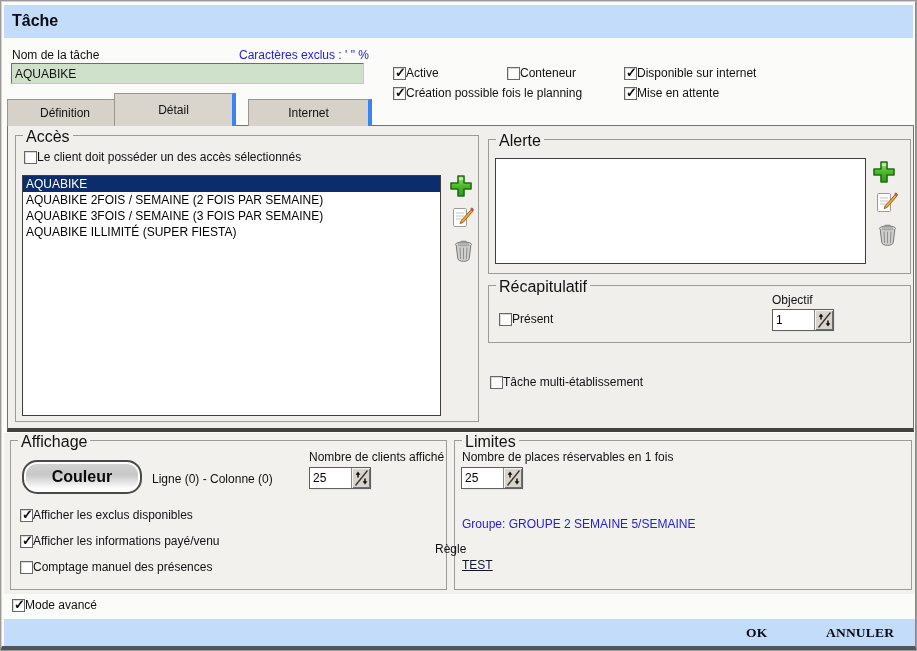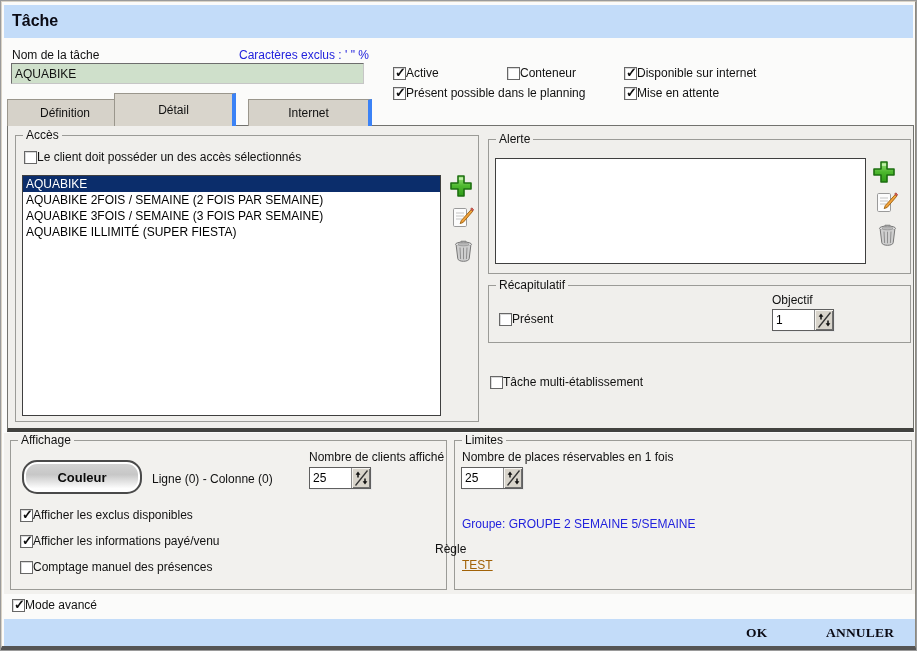--- a/index.html
+++ b/index.html
@@ -28,21 +28,21 @@
   .cb.checked::after{content:"✓";position:absolute;left:1px;top:-3px;font-size:13px;font-weight:700;color:#111;}
   
   .tab{position:absolute;display:flex;align-items:center;justify-content:center;
        background:#d6d2c9;border:1px solid #9a968c;border-right:4px solid #3b82f6;border-bottom:none;
        font-size:12px;z-index:2;cursor:default;}
   .tab.active{background:#d9d5cc;z-index:3;}
   .tabpanel{position:absolute;left:5px;top:123px;width:907px;height:307px;background:#f0efec;
        border:1px solid #72726e;border-bottom:4px solid #42423f;}
   
   .group{position:absolute;border:1px solid #9b9b97;}
-  .group .legend{position:absolute;top:-8px;left:7px;padding:0 3px;font-size:12px;white-space:nowrap;}
+  .group .legend{position:absolute;top:-8px;left:7px;padding:0 3px;font-size:16px;white-space:nowrap;}
   .g-panel .legend{background:#f0efec;}
   .g-lower .legend{background:#f2f1ee;}
   .lowerzone{position:absolute;left:2px;top:431px;width:913px;height:161px;background:#f2f1ee;}
   
   .listbox{position:absolute;background:#fff;border:1px solid #3f3f3f;overflow:hidden;}
   .listitem{font-size:12px;line-height:16px;padding:0 3px;white-space:nowrap;color:#000;}
   .listitem.selected{background:#0b2d6b;color:#fff;}
   
   .iconbtn{position:absolute;width:26px;height:26px;display:flex;align-items:center;justify-content:center;cursor:pointer;}
   
@@ -50,24 +50,24 @@
         box-shadow:1px 1px 0 #e8e8e8;}
   .spin-val{width:41px;font-size:12px;padding:3px 0 0 3px;color:#000;}
   .spin-btn{width:19px;background:#d8d4cb;border-left:1px solid #8a8a8a;
         box-shadow:inset 1px 1px 0 #f6f4f0,inset -1px -1px 0 #6f6f6f;
         display:flex;align-items:center;justify-content:center;cursor:pointer;}
   
   .couleur-btn{
     position:absolute;left:20px;top:458px;width:120px;height:34px;border-radius:15px;
     border:2px solid #4a4a4a;box-shadow:inset 0 0 0 2px #ffffff;
     background:linear-gradient(180deg,#d4d4d4 0%,#c7c7c7 42%,#fdfdfd 88%);
-    display:flex;align-items:center;justify-content:center;font-weight:bold;font-size:13px;color:#0a0a0a;cursor:pointer;
+    display:flex;align-items:center;justify-content:center;font-weight:bold;font-size:16px;color:#0a0a0a;cursor:pointer;
   }
   .bluetext{position:absolute;color:#2222dd;white-space:nowrap;}
-  .link{position:absolute;color:#a16207;text-decoration:underline;white-space:nowrap;cursor:pointer;}
+  .link{position:absolute;color:#0f172a;text-decoration:underline;white-space:nowrap;cursor:pointer;}
   .footer{position:absolute;left:2px;top:617px;width:913px;height:28px;background:#c3dcf9;font-family:Liberation Serif, serif;}
   .footer .fbtn{position:absolute;top:6px;font-weight:bold;font-size:13.5px;color:#0a0a14;cursor:pointer;letter-spacing:.2px;}
 </style>
 </head>
 <body>
 
 <div class="window">
 
   <div class="titlebar">
     <span>Tâche</span>
@@ -84,21 +84,21 @@
   <div class="cbrow" style="left:505px;top:64px;">
     <span class="cb"></span>
     <span>Conteneur</span>
   </div>
   <div class="cbrow" style="left:622px;top:64px;">
     <span class="cb checked"></span>
     <span>Disponible sur internet</span>
   </div>
   <div class="cbrow" style="left:391px;top:84px;">
     <span class="cb checked"></span>
-    <span>Présent possible dans le planning</span>
+    <span>Création possible fois le planning</span>
   </div>
   <div class="cbrow" style="left:622px;top:84px;">
     <span class="cb checked"></span>
     <span>Mise en attente</span>
   </div>
 
   <div class="tab" style="left:5px;top:97px;width:119px;height:27px;">
     <span>Définition</span>
   </div>
   <div class="tab active" style="left:112px;top:91px;width:122px;height:33px;">

